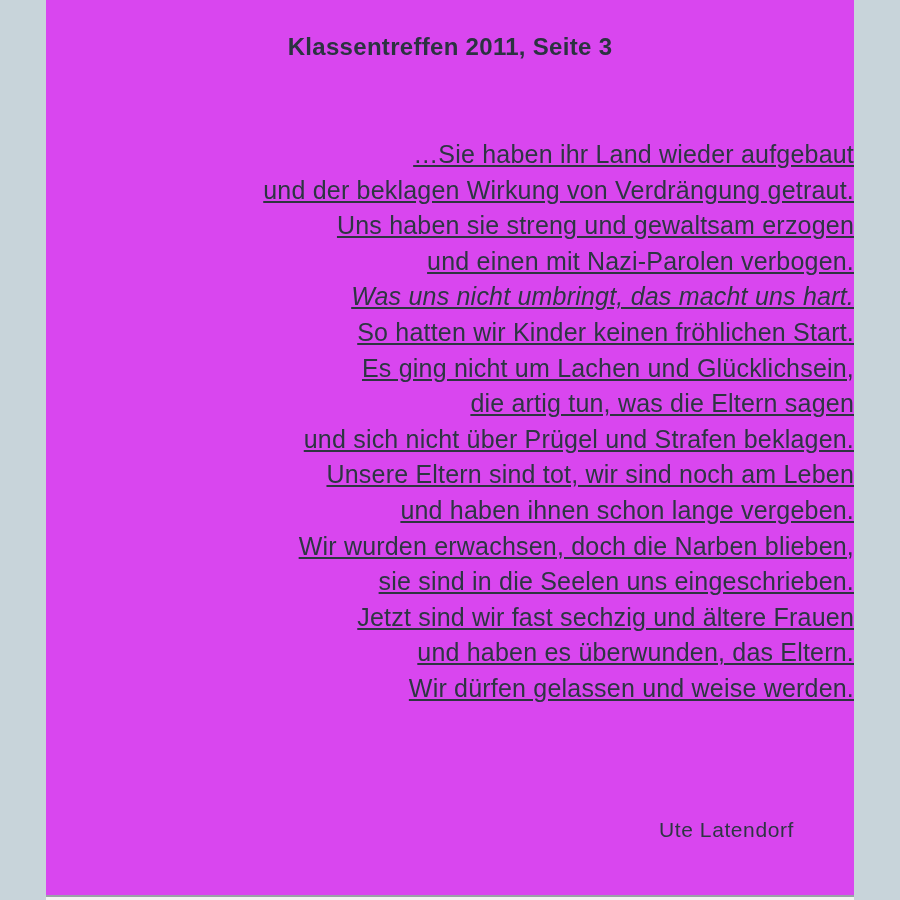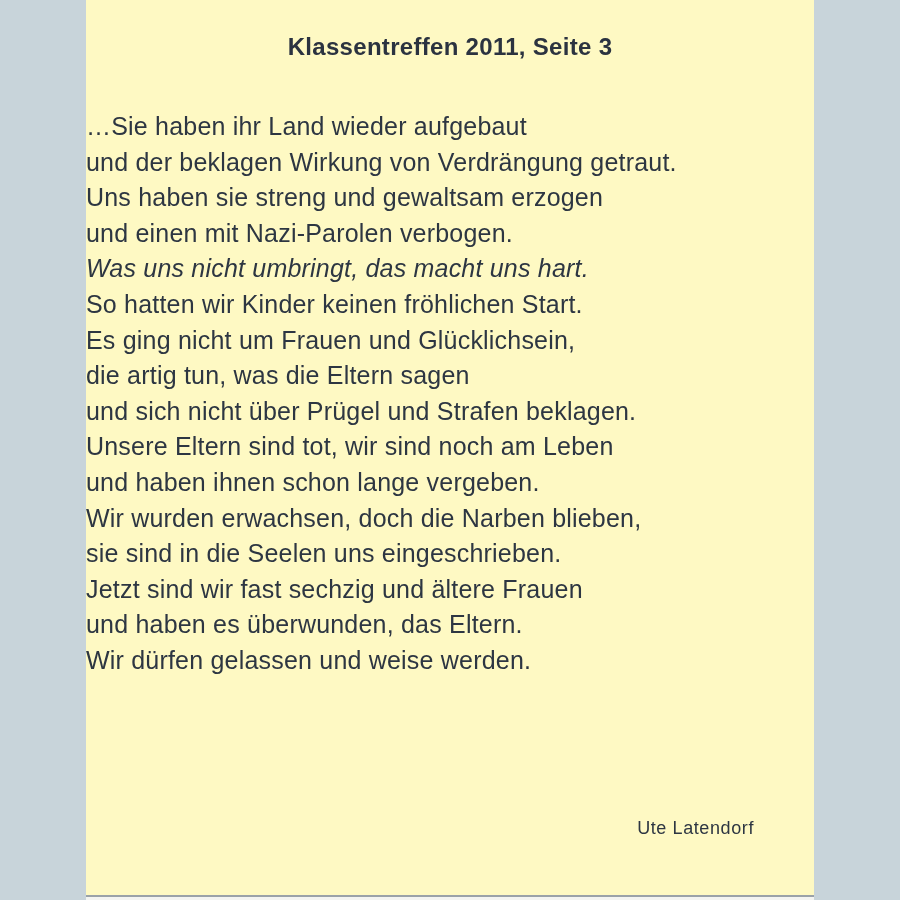--- a/index.html
+++ b/index.html
@@ -2,57 +2,58 @@
 <html><head>
 <meta charset="utf-8">
 <style>
   html, body {
     margin: 0;
     padding: 0;
     background: #c8d4da;
   }
   .page {
     position: relative;
-    width: 728px;
+    width: 808px;
     height: 900px;
     margin: 0 auto;
-    background: #fef9c3;
+    background: #d946ef;
     overflow: hidden;
     font-family: "Liberation Sans", sans-serif;
     color: #2d3540;
   }
   .page-title {
     margin: 0;
     padding-top: 33px;
     text-align: center;
     font-size: 24px;
     font-weight: bold;
     letter-spacing: 0.3px;
     color: #2b3340;
   }
   .poem {
-    margin-top: 48px;
-    text-align: left;
+    margin-top: 76px;
+    text-align: right;
+    text-decoration: underline;
   }
   .poem-line {
     margin: 0;
     font-size: 25px;
     line-height: 35.6px;
     letter-spacing: 0.2px;
     color: #2d3642;
     white-space: pre;
   }
   .poem-line.italic {
     font-style: italic;
   }
   .author {
     position: absolute;
     top: 818px;
     right: 60px;
-    font-size: 18px;
+    font-size: 21px;
     letter-spacing: 0.6px;
     color: #2d3642;
   }
   .scan-edge {
     position: absolute;
     left: 0;
     bottom: 0;
     width: 100%;
     height: 5px;
   }
@@ -71,21 +72,21 @@
 <div class="page">
   <h1 class="page-title">Klassentreffen 2011, Seite 3</h1>
 
   <div class="poem">
       <p class="poem-line">…Sie haben ihr Land wieder aufgebaut</p>
       <p class="poem-line">und der beklagen Wirkung von Verdrängung getraut.</p>
       <p class="poem-line">Uns haben sie streng und gewaltsam erzogen</p>
       <p class="poem-line">und einen mit Nazi-Parolen verbogen.</p>
       <p class="poem-line italic">Was uns nicht umbringt, das macht uns hart.</p>
       <p class="poem-line">So hatten wir Kinder keinen fröhlichen Start.</p>
-      <p class="poem-line">Es ging nicht um Frauen und Glücklichsein,</p>
+      <p class="poem-line">Es ging nicht um Lachen und Glücklichsein,</p>
       <p class="poem-line">die artig tun, was die Eltern sagen</p>
       <p class="poem-line">und sich nicht über Prügel und Strafen beklagen.</p>
       <p class="poem-line">Unsere Eltern sind tot, wir sind noch am Leben</p>
       <p class="poem-line">und haben ihnen schon lange vergeben.</p>
       <p class="poem-line">Wir wurden erwachsen, doch die Narben blieben,</p>
       <p class="poem-line">sie sind in die Seelen uns eingeschrieben.</p>
       <p class="poem-line">Jetzt sind wir fast sechzig und ältere Frauen</p>
       <p class="poem-line">und haben es überwunden, das Eltern.</p>
       <p class="poem-line">Wir dürfen gelassen und weise werden.</p>
     </div>

